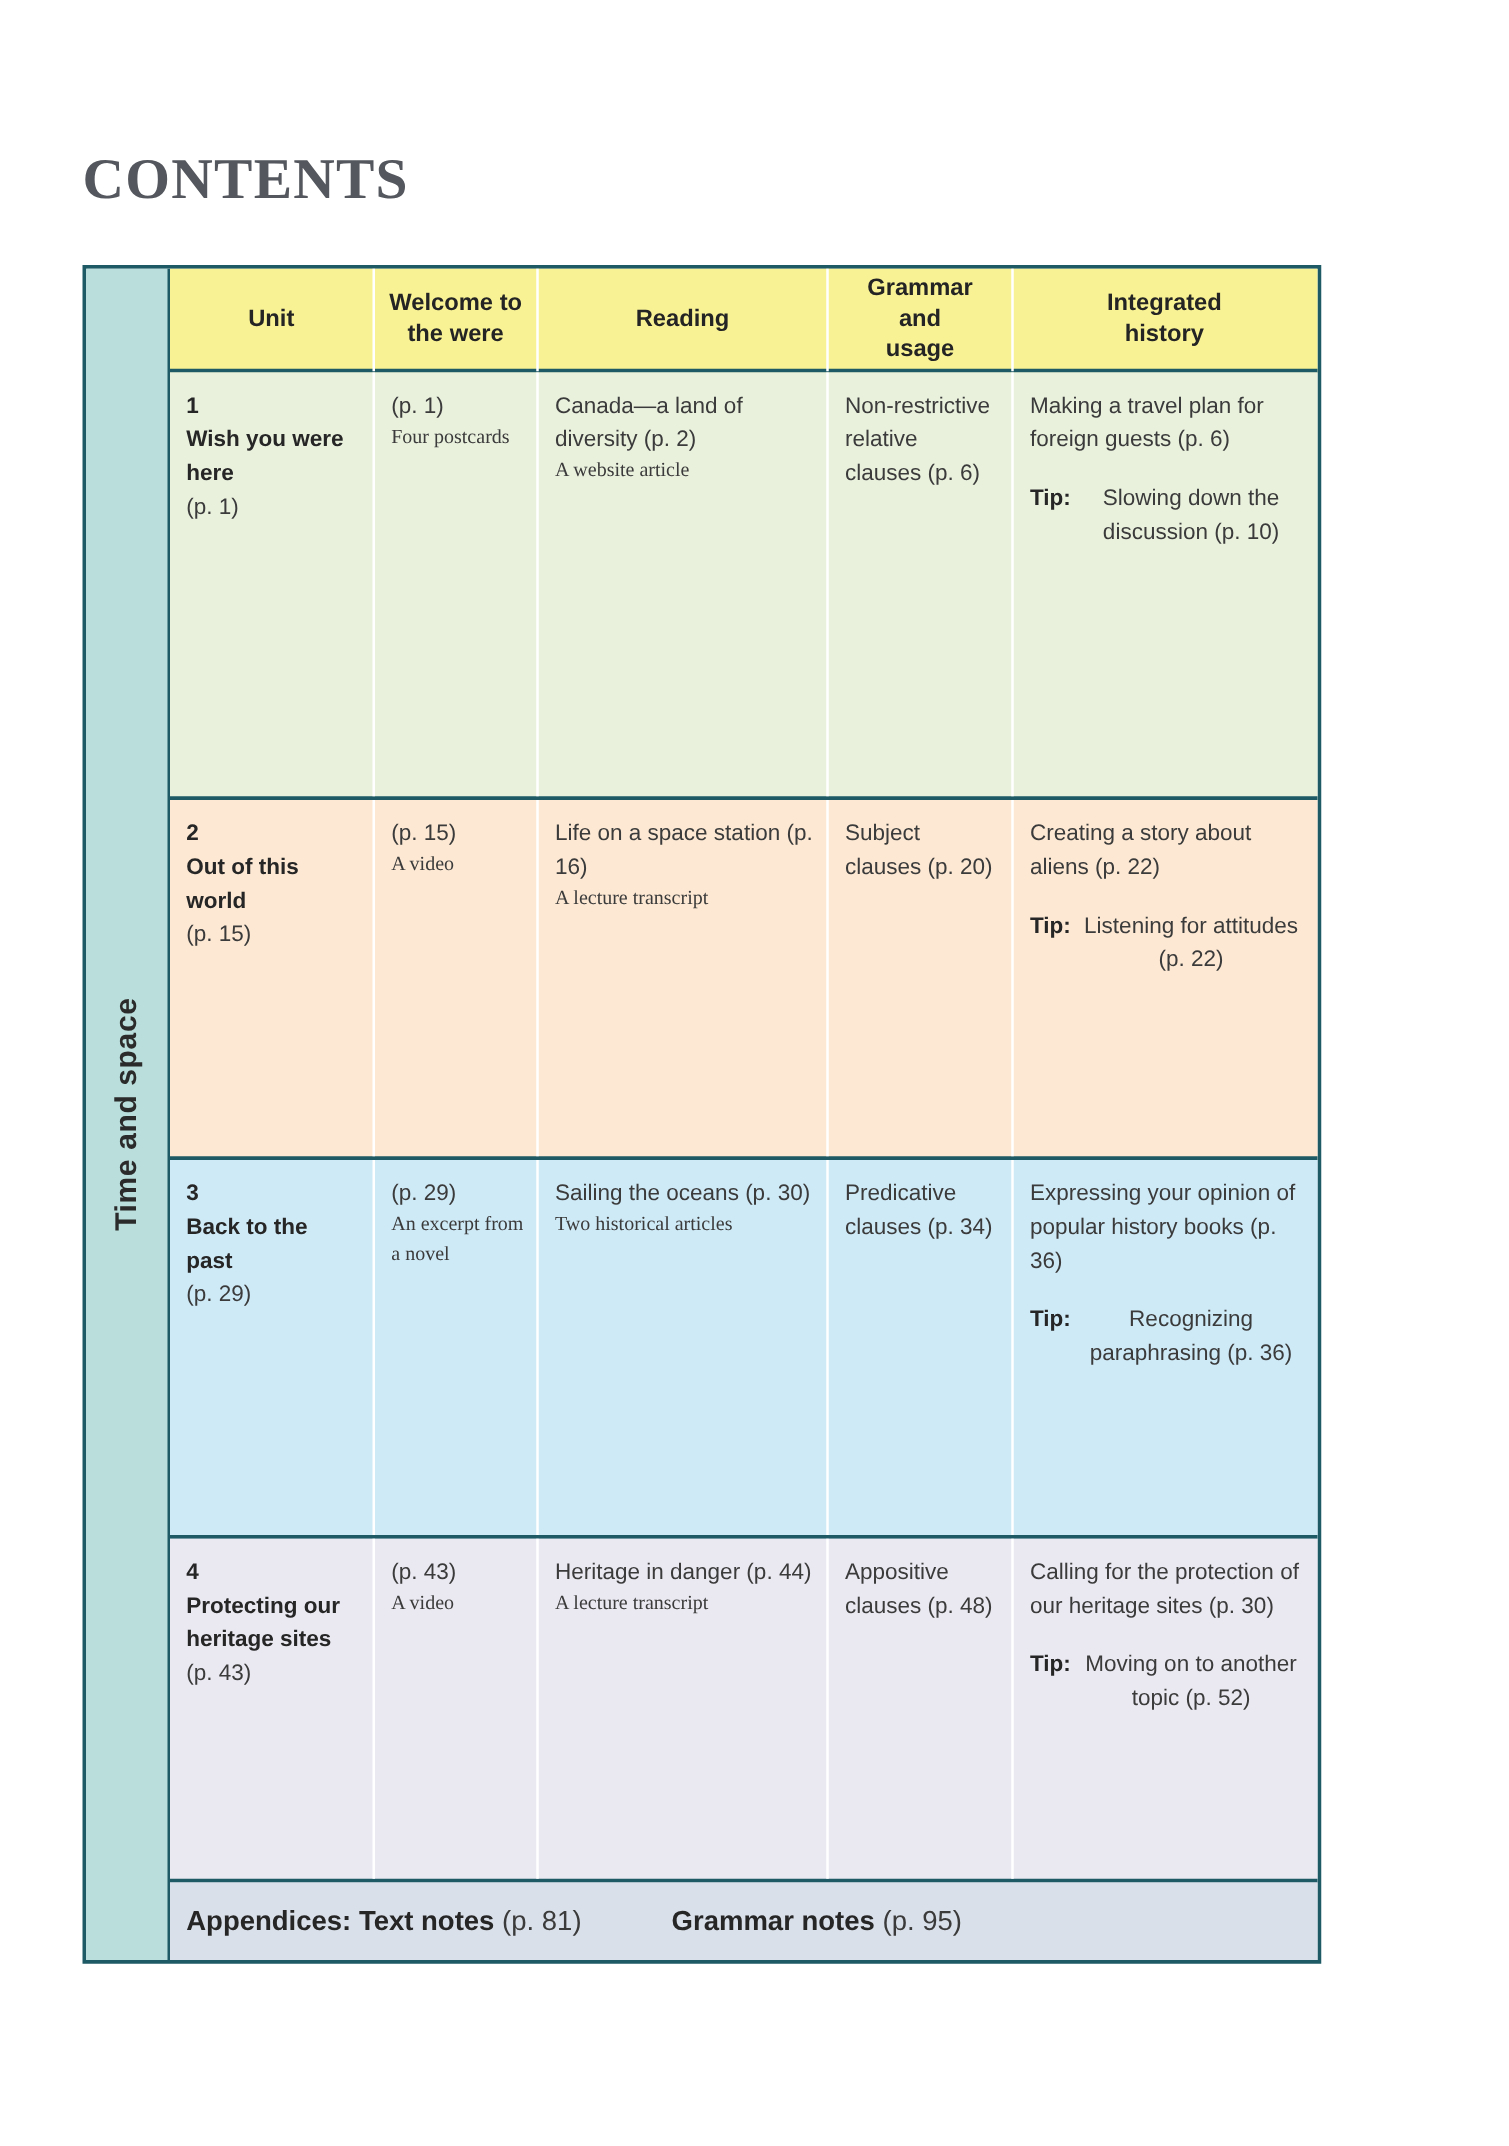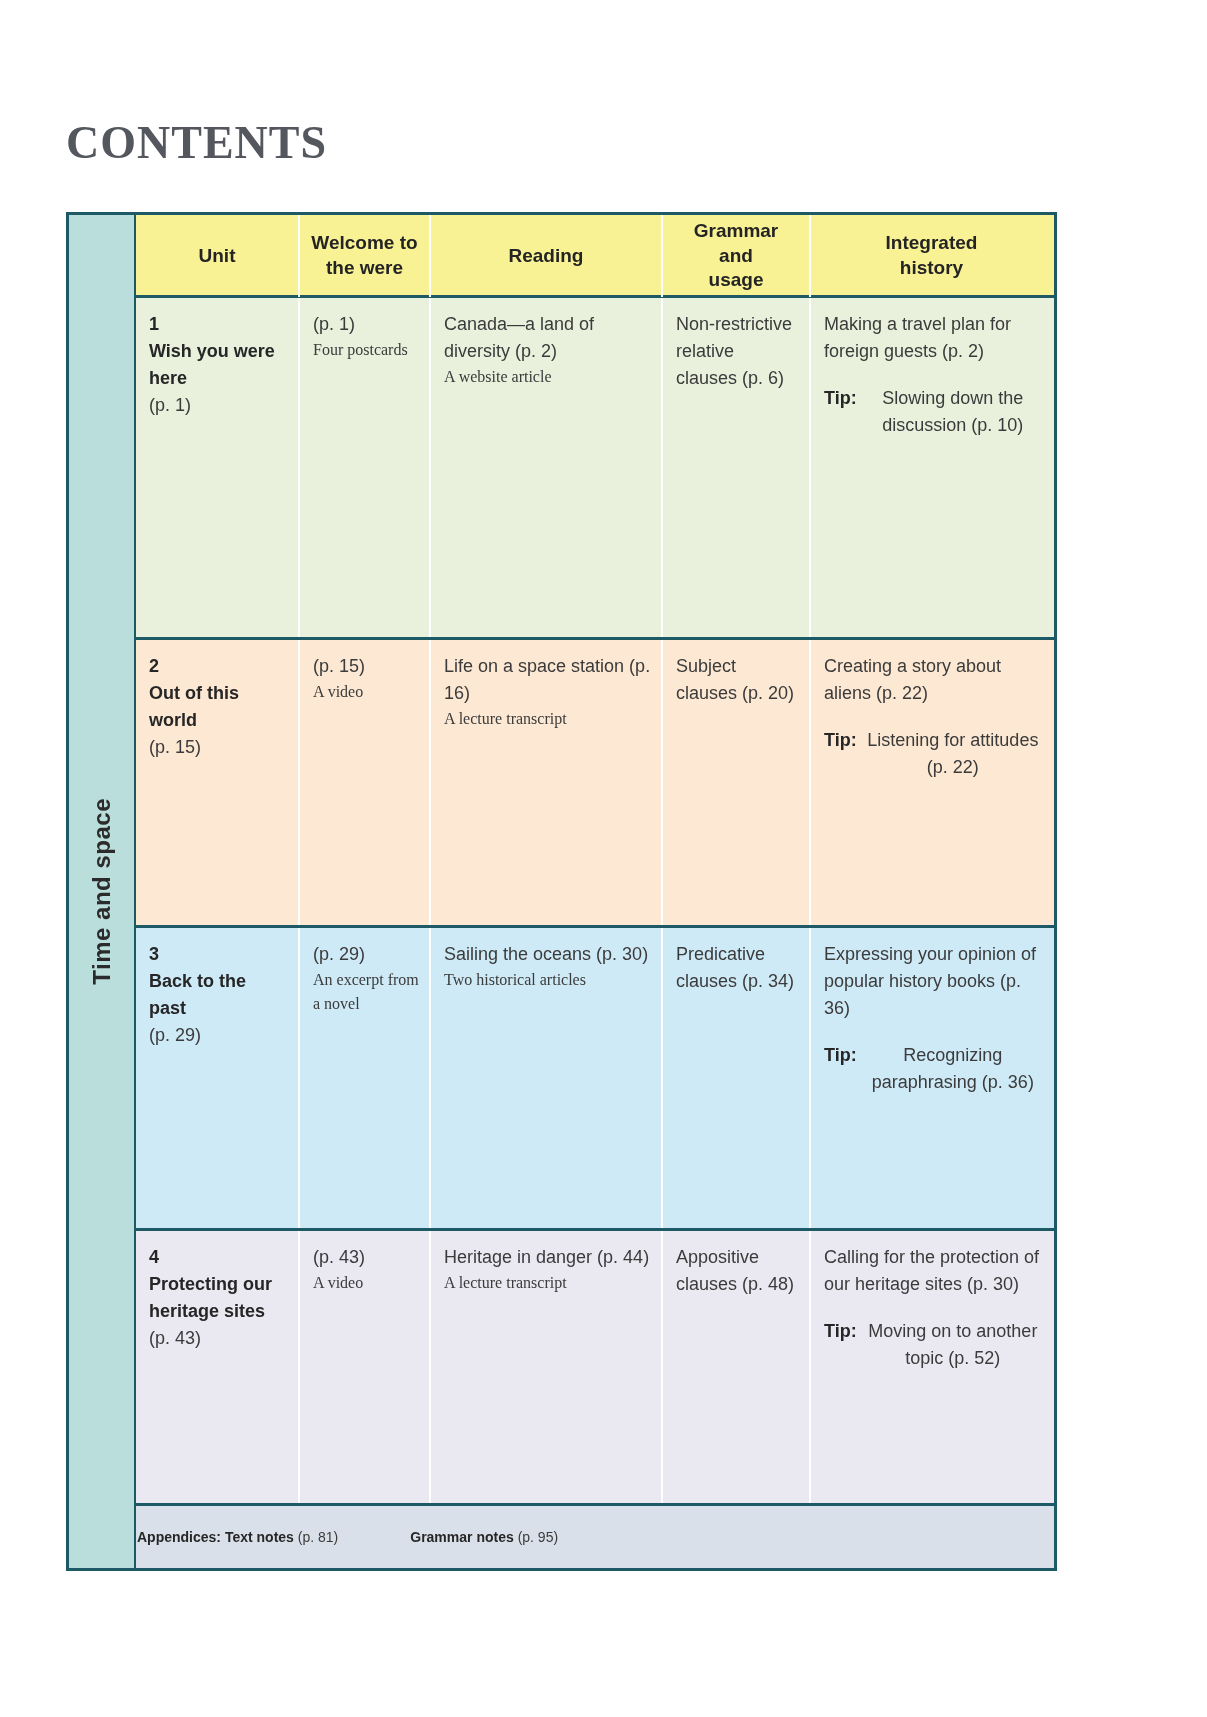--- a/index.html
+++ b/index.html
@@ -63,21 +63,21 @@
   .h-r1{height:288px;}
   .h-r2{height:303px;}
   .h-r3{height:275px;}
   .bold{font-weight:bold;color:var(--bold-text);}
   .serif{font-family:Liberation Serif, serif;font-size:16px;}
   .tip{display:flex;gap:7px;margin-top:20px;text-align:center;}
   .tip b{flex:0 0 auto;white-space:nowrap;color:var(--bold-text);}
   .footer-row{
     height:62px;background:#dae0e9;
     display:flex;align-items:center;
-    font-size:14px;padding-left:1px;
+    font-size:22px;padding-left:13px;
   }
   .footer-group{white-space:nowrap;}
   .footer-group b{color:var(--bold-text);}
   .footer-gap{display:inline-block;width:72px;}
 </style>
 </head>
 <body>
 
 <div class="page">
 
@@ -124,21 +124,21 @@
           <div class="serif">Four postcards</div>
         </div>
         <div class="cell">
           <div>Canada—a land of diversity (p. 2)</div>
           <div class="serif">A website article</div>
         </div>
         <div class="cell">
           <div>Non-restrictive relative clauses (p. 6)</div>
         </div>
         <div class="cell">
-          <div>Making a travel plan for foreign guests (p. 2)</div>
+          <div>Making a travel plan for foreign guests (p. 6)</div>
           <div class="tip">
             <b>Tip:</b>
             <span>Slowing down the discussion (p. 10)</span>
           </div>
         </div>
       </div>
 
       <div class="trow h-r1" style="background-color: rgb(252, 232, 211);">
         <div class="cell">
           <div class="bold">2</div>

